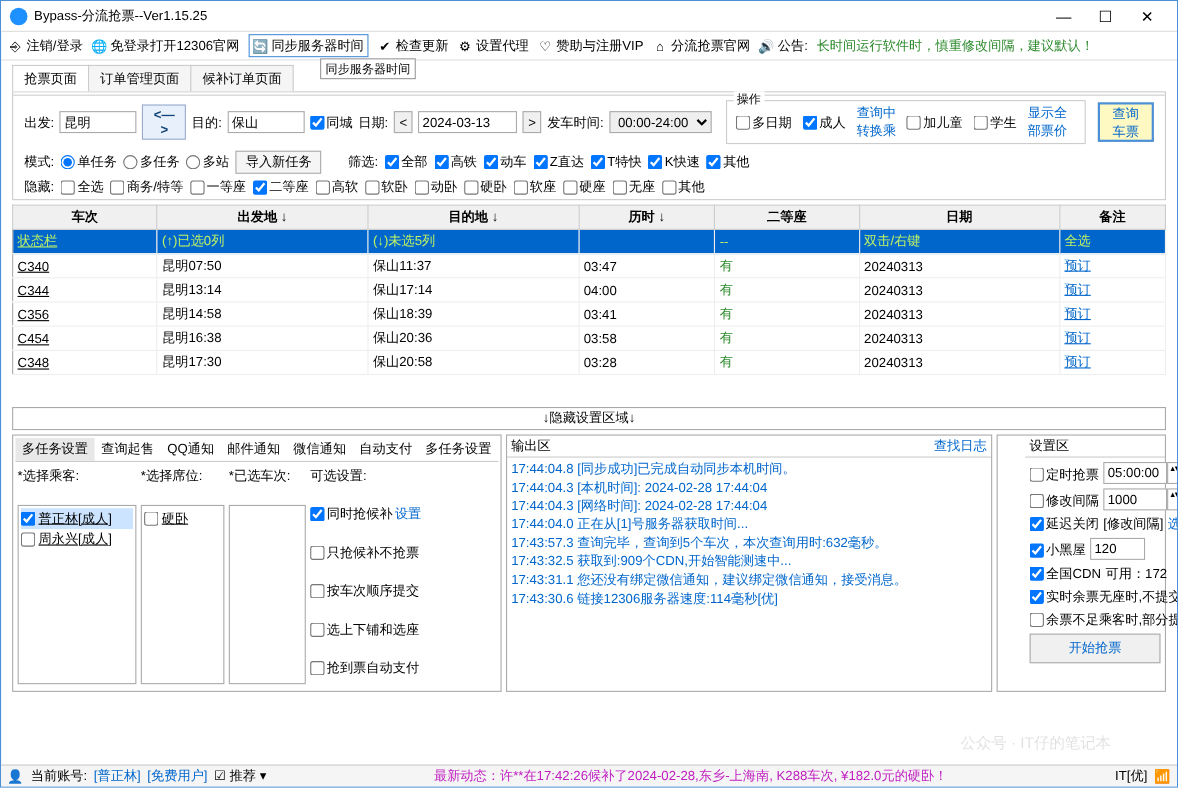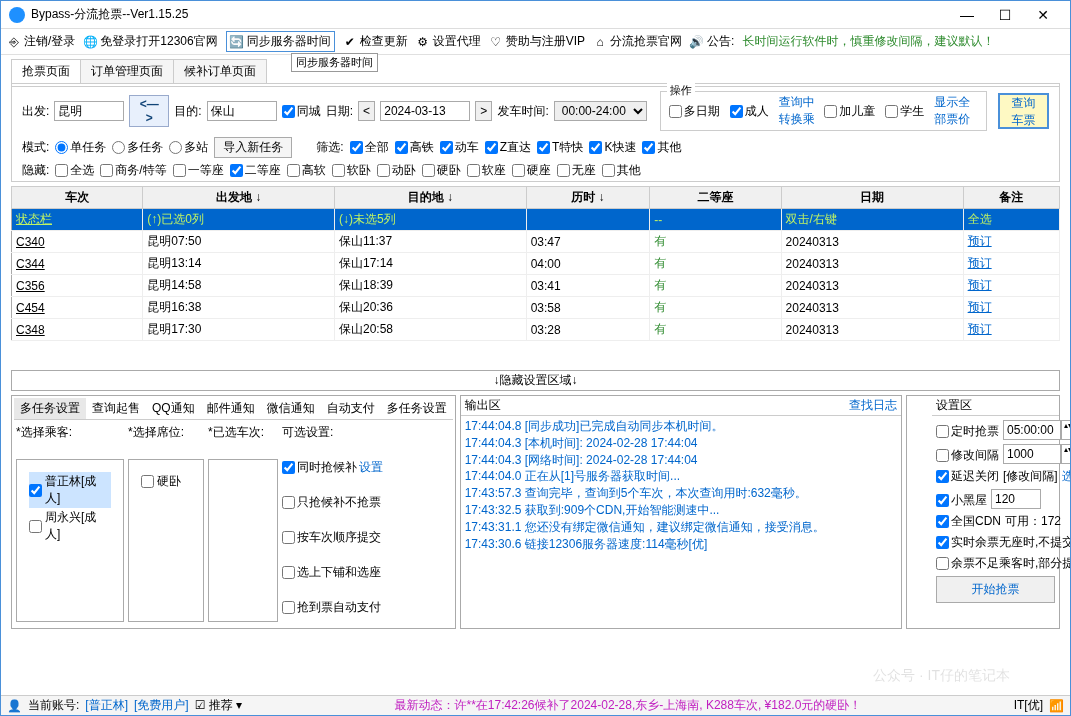--- a/index.html
+++ b/index.html
@@ -39,21 +39,21 @@
 .table .book { color: #0066cc; text-decoration: underline; }
 .table-area { height: 184px; overflow: hidden; }
 .hide-settings-bar { text-align: center; border: 1px solid #aaa; margin: 4px 10px 0; padding: 1px; cursor: pointer; }
 .bottom { display: flex; margin: 4px 10px 0; gap: 4px; height: 234px; }
 .panel { border: 1px solid #aaa; padding: 2px; display: flex; flex-direction: column; }
 .panel-tabs { display: flex; border-bottom: 1px solid #ccc; }
 .panel-tab { padding: 2px 6px; cursor: pointer; white-space: nowrap; }
 .panel-tab.active { background: #e8e8e8; }
 .panel-body { flex: 1; display: flex; gap: 4px; padding: 4px 2px; overflow: hidden; }
 .col { display: flex; flex-direction: column; gap: 18px; }
-.listbox { border: 1px solid #aaa; flex: 1; padding: 12px; overflow: auto; }
+.listbox { border: 1px solid #aaa; flex: 1; padding: 2px; overflow: auto; text-decoration: underline; }
 .listbox .item { display: flex; gap: 3px; align-items: center; padding: 1px 0; }
 .listbox .item.sel { background: #cce4ff; }
 .output { border: 1px solid #aaa; flex: 1; display: flex; flex-direction: column; }
 .output-head { display: flex; justify-content: space-between; border-bottom: 1px solid #ccc; padding: 1px 4px; }
 .output-body { flex: 1; padding: 2px 4px; color: #0066cc; overflow: auto; line-height: 1.4; }
 .settings { border: 1px solid #aaa; width: 154px; display: flex; flex-direction: column; padding-left: 25px; }
 .settings-head { border-bottom: 1px solid #ccc; padding: 1px 4px; }
 .settings-body { padding: 4px; display: flex; flex-direction: column; gap: 4px; }
 .settings-body .row { display: flex; align-items: flex-end; gap: 4px; white-space: nowrap; }
 .start-btn { background: #f0f0f0; border: 1px solid #aaa; padding: 4px; color: #0066cc; cursor: pointer; margin-top: auto; }

